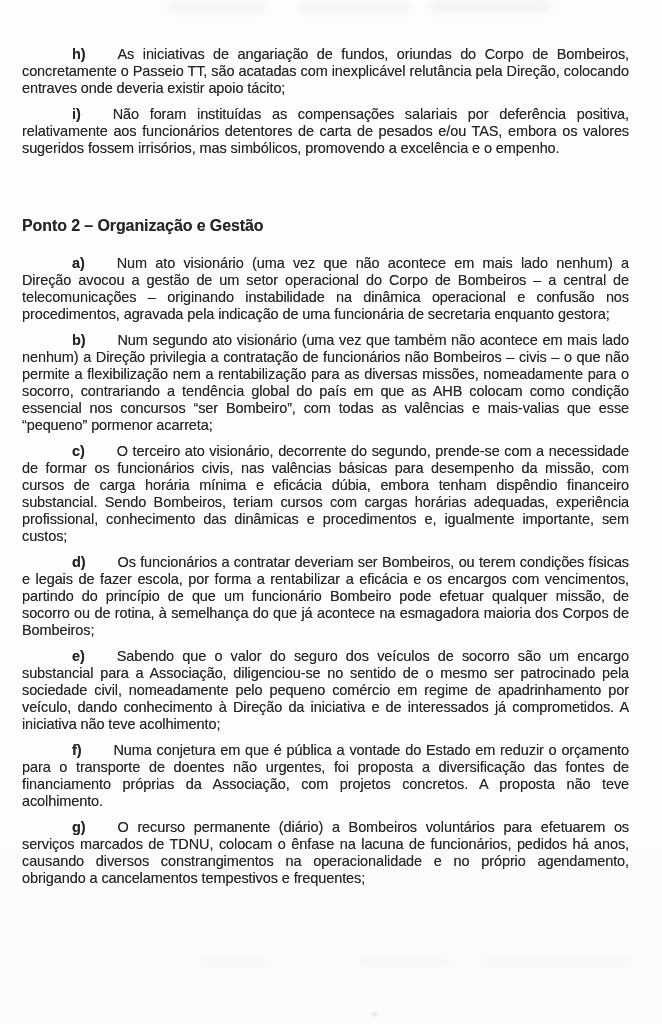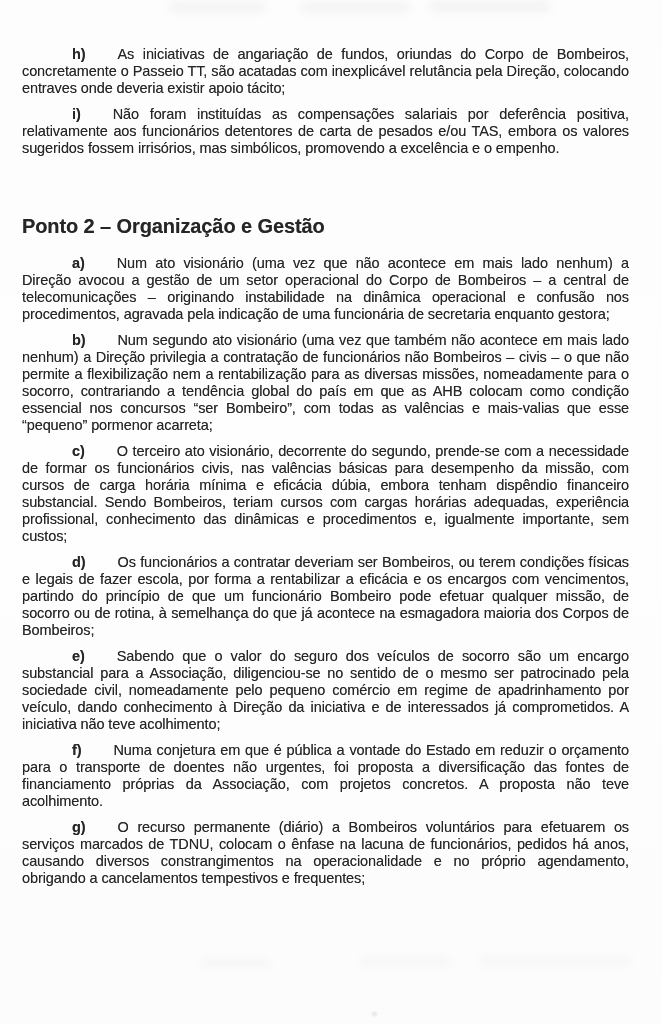--- a/index.html
+++ b/index.html
@@ -35,21 +35,21 @@
   }
   p.clause .clabel {
     font-weight: bold;
   }
   p.clause .ctab {
     display: inline-block;
     width: 32px;
   }
   h2.section-heading {
     margin: 26px 0 19px 0;
-    font-size: 20px;
+    font-size: 16px;
     line-height: 20px;
     font-weight: bold;
     letter-spacing: -0.1px;
     text-shadow: 0 0 0.4px rgba(40,40,40,0.55);
   }
   .spacer-after-i {
     height: 24px;
   }
   
   .artifact {

